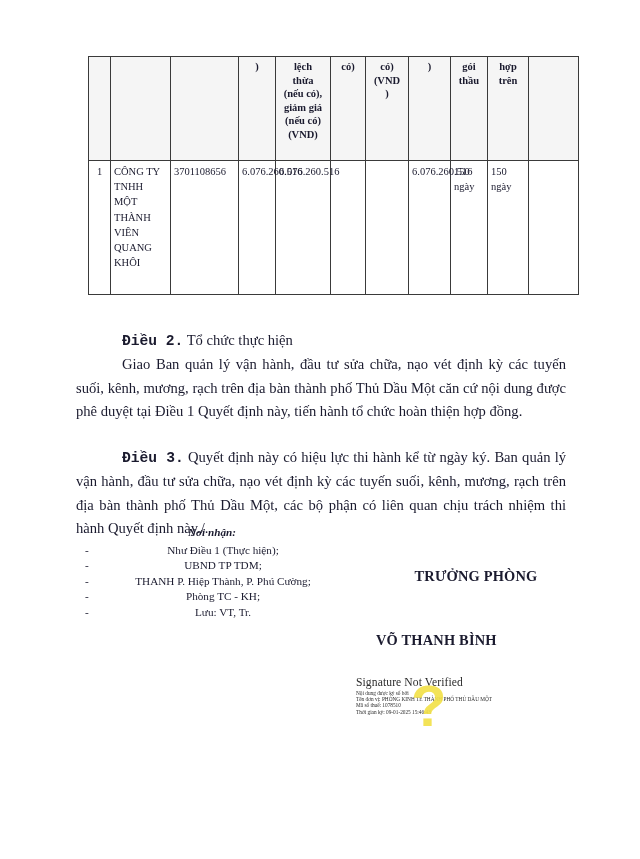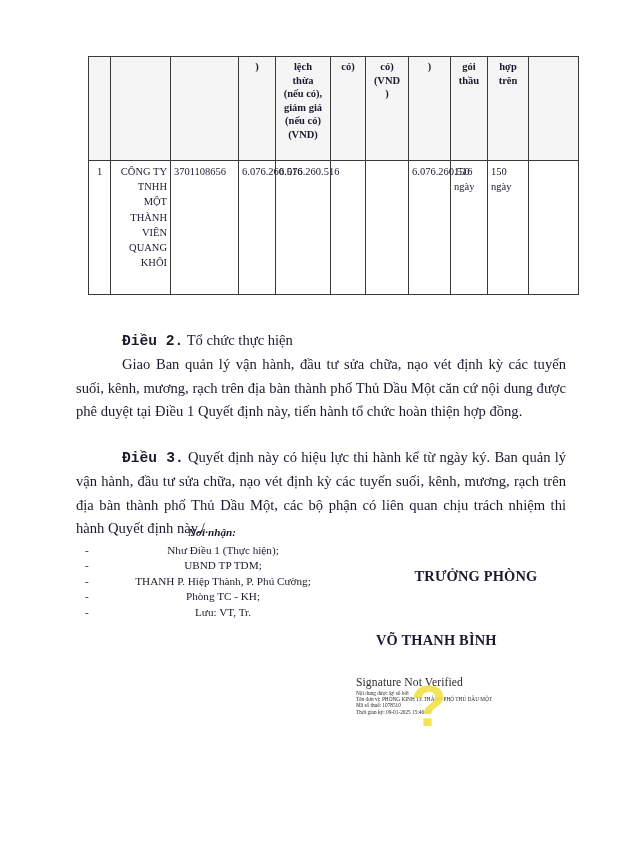--- a/index.html
+++ b/index.html
@@ -49,21 +49,21 @@
     font-size: 10.5px;
     line-height: 13.6px;
   }
   tr.body-row td {
     height: 128px;
     background: #ffffff;
     font-size: 10.5px;
     line-height: 15.2px;
   }
   td.c-idx  { text-align: center; }
-  td.c-name { text-align: right; }
+  td.c-name { text-align: left; }
   td.c-code { text-align: left; font-size: 9.6px; }
   td.c-num  { text-align: right; }
   td.c-days { text-align: left; }
 
   
   .w1  { width: 22px; }
   .w2  { width: 60px; }
   .w3  { width: 68px; }
   .w4  { width: 37px; }
   .w5  { width: 55px; }

